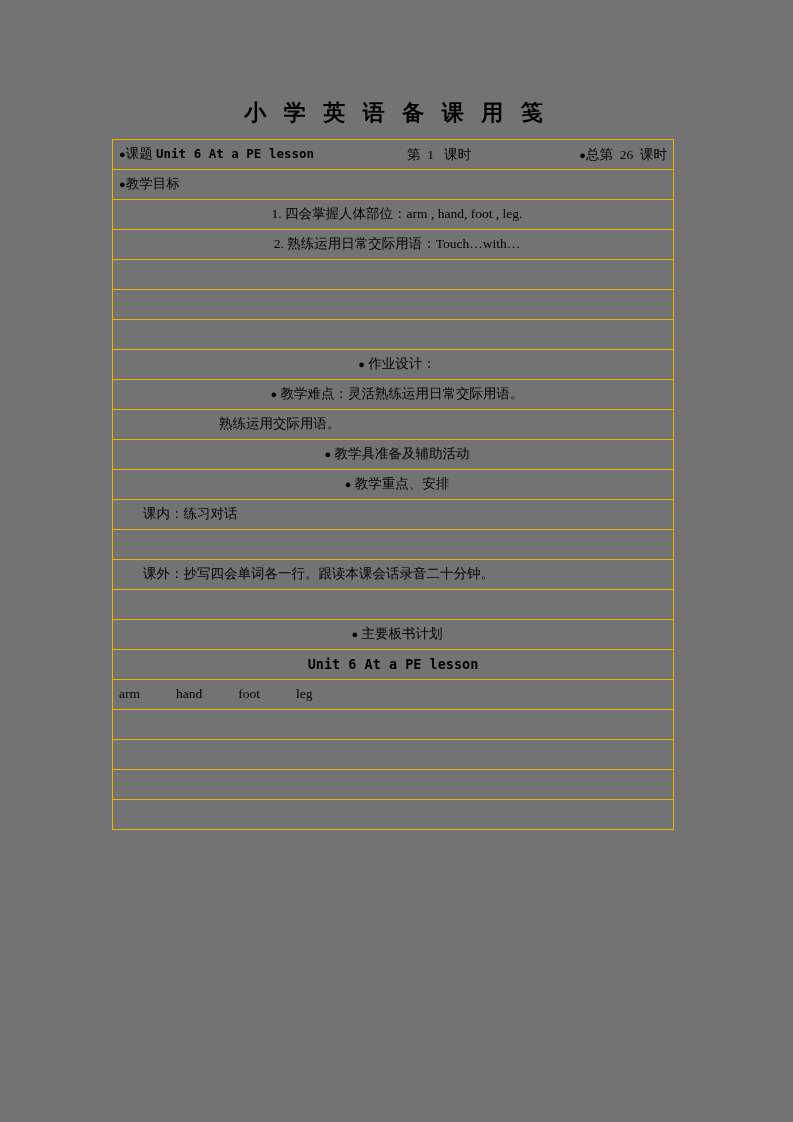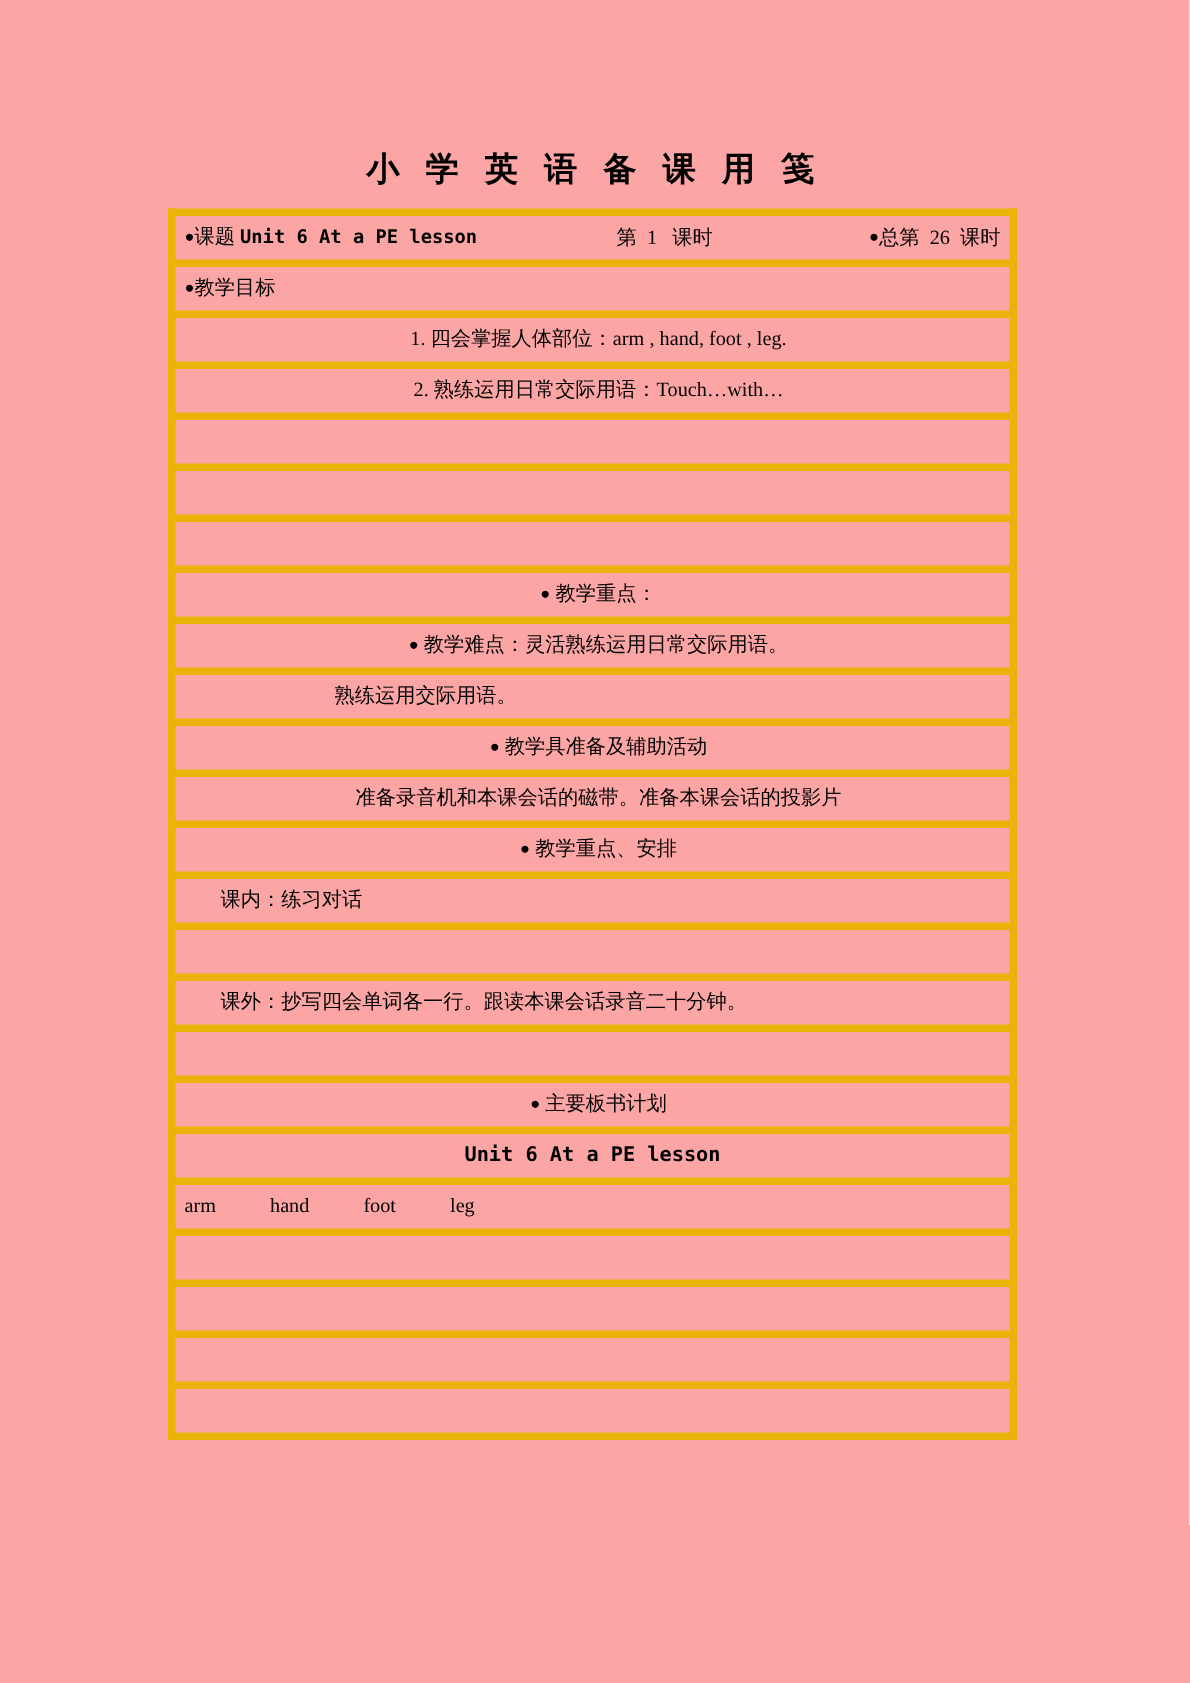--- a/index.html
+++ b/index.html
@@ -13,21 +13,21 @@
     font-family: "Liberation Serif", serif;
     color: #000000;
     position: relative;
   }
   .page {
     position: absolute;
     left: 0;
     top: 0;
     width: 793px;
     height: 1122px;
-    background: #fca5a5;
+    background: #737373;
   }
   .doc-title {
     position: absolute;
     left: 0;
     top: 98px;
     width: 793px;
     text-align: center;
     font-family: "Liberation Serif", serif;
     font-weight: bold;
     font-size: 22px;
@@ -35,21 +35,21 @@
   }
   table.plan {
     position: absolute;
     left: 112px;
     top: 139px;
     width: 561px;
     border-collapse: collapse;
     table-layout: fixed;
   }
   table.plan td {
-    border: 5px solid #eab308;
+    border: 1px solid #eab308;
     height: 29px;
     padding: 0 6px;
     font-size: 13.5px;
     vertical-align: middle;
     line-height: 1.25;
   }
   .bullet {
     font-size: 11px;
     vertical-align: middle;
   }
@@ -131,38 +131,35 @@
           <td class="emptycell"></td>
         </tr>
       <tr>
           <td class="emptycell"></td>
         </tr>
       <tr>
           <td class="emptycell"></td>
         </tr>
 
       <tr>
-        <td class="indent1"><span class="bullet">●</span>&nbsp;<span>教学重点：</span></td>
+        <td class="indent1"><span class="bullet">●</span>&nbsp;<span>作业设计：</span></td>
       </tr>
 
       <tr>
         <td class="indent1"><span class="bullet">●</span>&nbsp;<span>教学难点：灵活熟练运用日常交际用语。</span></td>
       </tr>
 
       <tr>
         <td><span style="display:inline-block;width:100px"></span><span>熟练运用交际用语。</span></td>
       </tr>
 
       <tr>
         <td class="indent1"><span class="bullet">●</span>&nbsp;<span>教学具准备及辅助活动</span></td>
       </tr>
 
-      <tr>
-        <td class="indent1">准备录音机和本课会话的磁带。准备本课会话的投影片</td>
-      </tr>
 
       <tr>
         <td class="indent1"><span class="bullet">●</span>&nbsp;<span>教学重点、安排</span></td>
       </tr>
 
       <tr>
         <td class="indent2">课内：练习对话</td>
       </tr>
 
       <tr>

